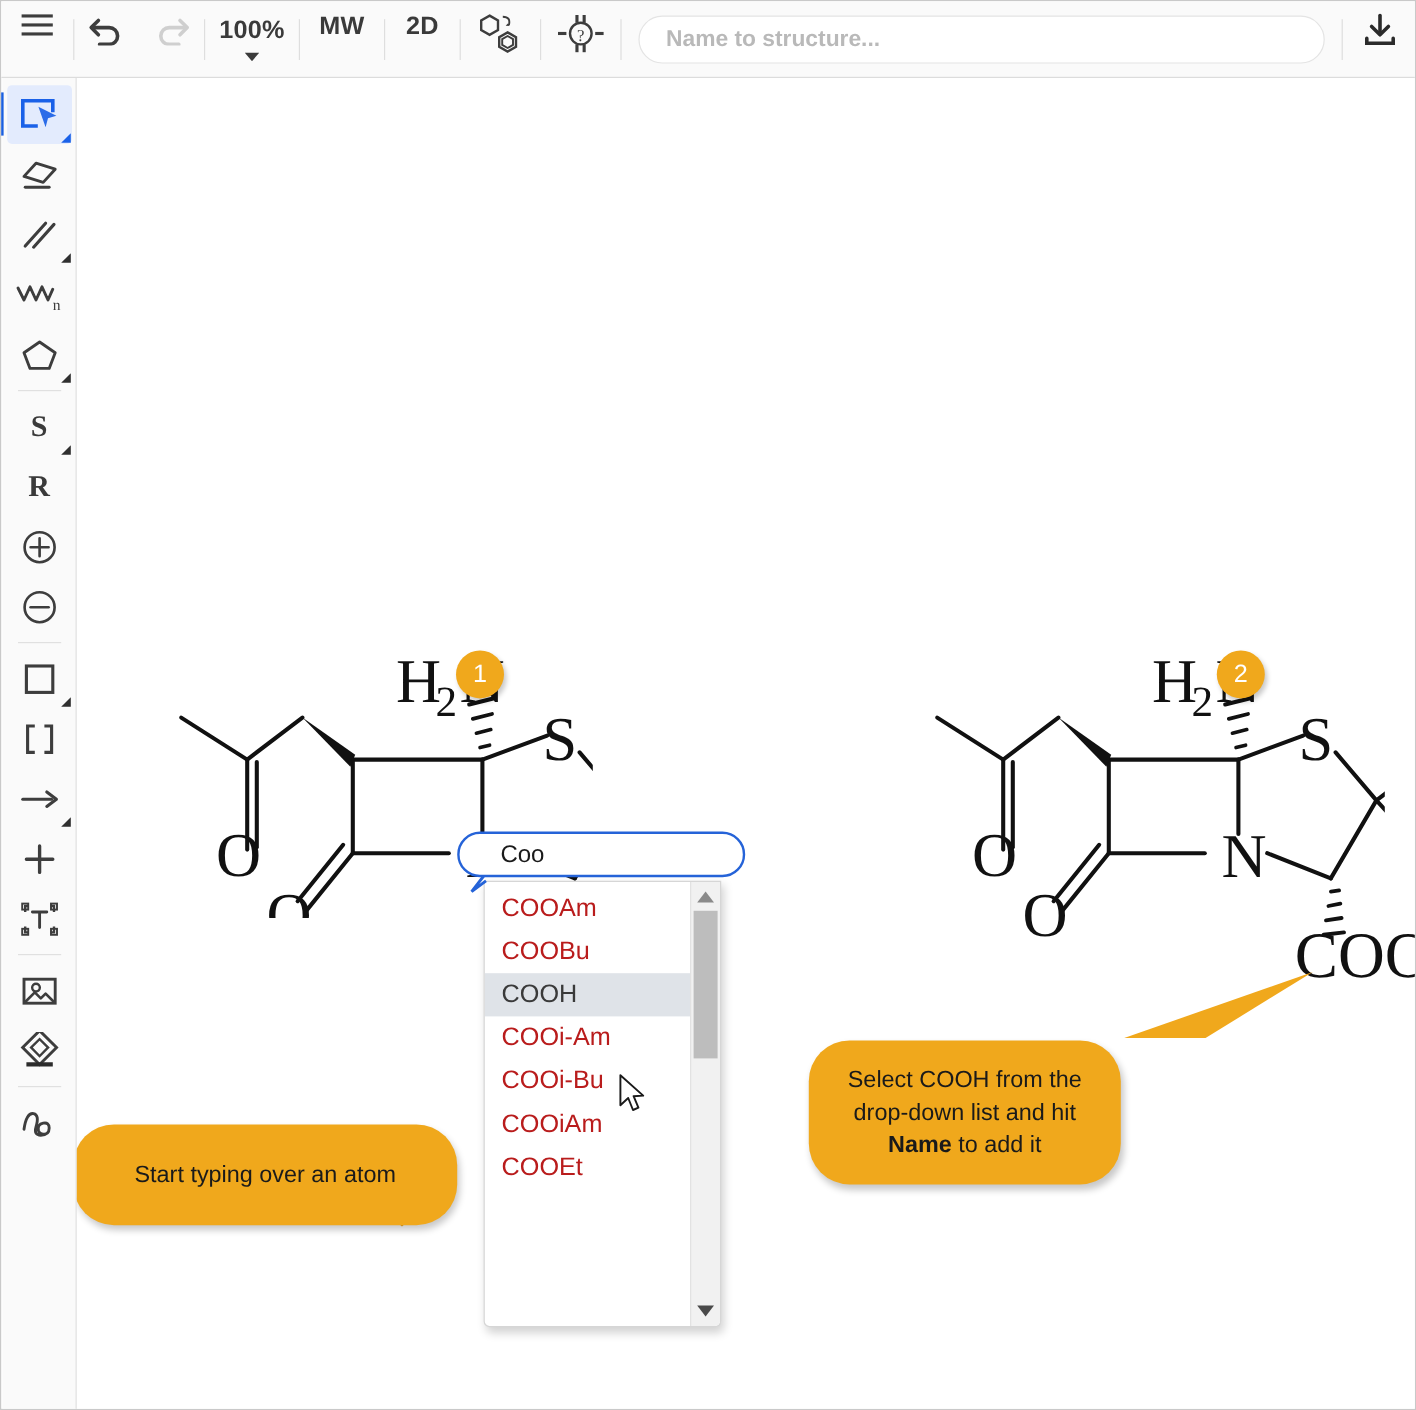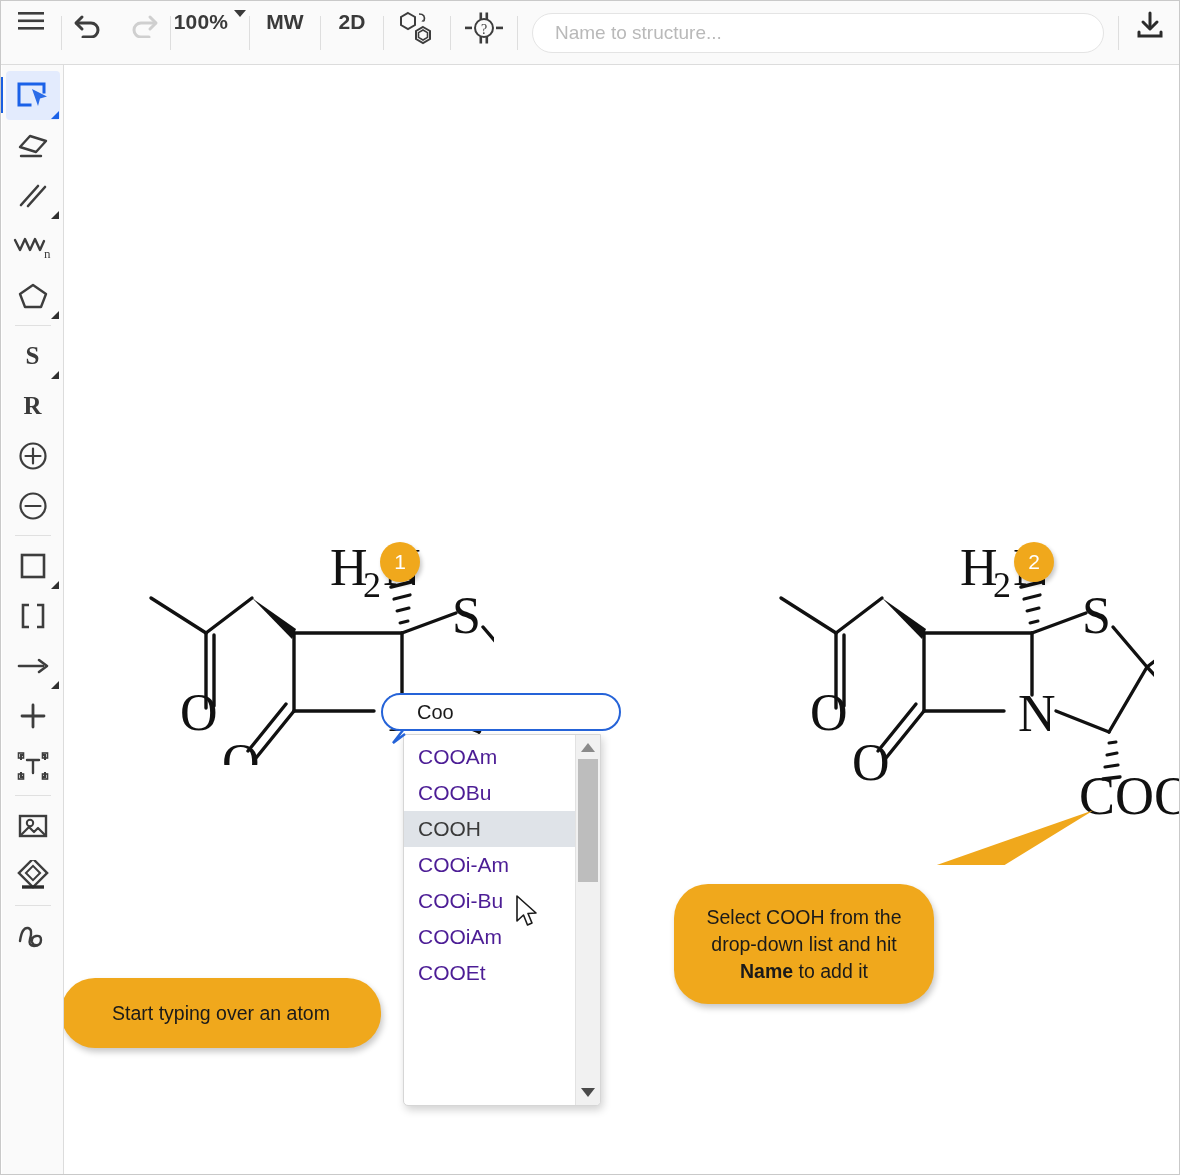--- a/index.html
+++ b/index.html
@@ -48,40 +48,43 @@
     flex: 0 0 auto;
   }
   .tb-text {
     font-size: 21px;
     font-weight: bold;
     color: #3a3a3a;
     letter-spacing: .2px;
   }
   .zoom-wrap {
     display: flex;
+    align-items: center;
     gap: 6px;
+    flex-direction: column;
   }
   .caret-dn {
     width: 0; height: 0;
     border-left: 6px solid transparent;
     border-right: 6px solid transparent;
     border-top: 7px solid #3a3a3a;
   }
   #name-input {
     flex: 1 1 auto;
     height: 40px;
     border: 1px solid #e4e4e4;
     border-radius: 21px;
     background: #ffffff;
     font-size: 19px;
     color: #a21caf;
     padding: 0 22px;
     box-sizing: border-box;
     outline: none;
     font-family: "Liberation Sans", sans-serif;
+    font-weight: bold;
   }
   #name-input::placeholder { color: #b9b9b9; }
 
   
   #sidebar {
     position: absolute;
     left: 1px; top: 64px;
     width: 62px;
     height: 1110px;
     background: #fafafa;
@@ -163,21 +166,20 @@
     color: #1a1a1a;
     border-radius: 34px;
     font-size: 19.5px;
     line-height: 27px;
     box-shadow: 2px 4px 6px rgba(0,0,0,.22);
     box-sizing: border-box;
     display: flex;
     align-items: center;
     justify-content: center;
     text-align: center;
-    margin-top: 17px;
   }
   .callout b { font-weight: bold; }
 
   
   #atom-input-box {
     position: absolute;
     left: 380px; top: 692px;
     width: 240px; height: 38px;
     border: 2px solid #2563d8;
     border-radius: 19px;
@@ -206,21 +208,21 @@
   }
   #dd-list {
     flex: 1 1 auto;
     padding-top: 4px;
   }
   .dd-item {
     height: 36px;
     line-height: 36px;
     padding-left: 14px;
     font-size: 21px;
-    color: #4c1d95;
+    color: #b91c1c;
     cursor: pointer;
     white-space: nowrap;
     font-family: "Liberation Sans", sans-serif;
   }
   .dd-item.sel { background: #dfe3e8; color: #3a3a3a; }
   #dd-scroll {
     width: 24px;
     background: #f1f1f1;
     border-left: 1px solid #e2e2e2;
     position: relative;
@@ -579,21 +581,21 @@
 
     <div style="position:absolute; left:1015px; top:700px; font-family:'Liberation Serif', serif; font-size:54px; color:#111111; white-space:nowrap;">COOH</div>
 
     <div class="badge" style="left:950px; top:477px;">
       <span>2</span>
     </div>
 
     <svg width="340" height="110" style="position:absolute; left:-63px; top:862px;" aria-hidden="true">
       <polygon points="310,75 440,3 334,95" fill="#f0a81c"></polygon>
     </svg>
-    <div class="callout" style="left:-3px; top:896px; width:320px; height:70px; padding:0 24px;">
+    <div class="callout" style="left:-3px; top:872px; width:320px; height:84px; padding:0 24px;">
       <span>Start typing over an atom</span>
     </div>
 
     <svg width="360" height="200" style="position:absolute; left:680px; top:600px;" aria-hidden="true">
       <polygon points="130,222 350,145 155,265" fill="#f0a81c"></polygon>
     </svg>
     <div class="callout" style="left:610px; top:802px; width:260px; height:120px; padding:0 18px; flex-direction:column; gap:0;">
       <span>Select COOH from the</span>
       <span>drop-down list and hit</span>
       <span>

